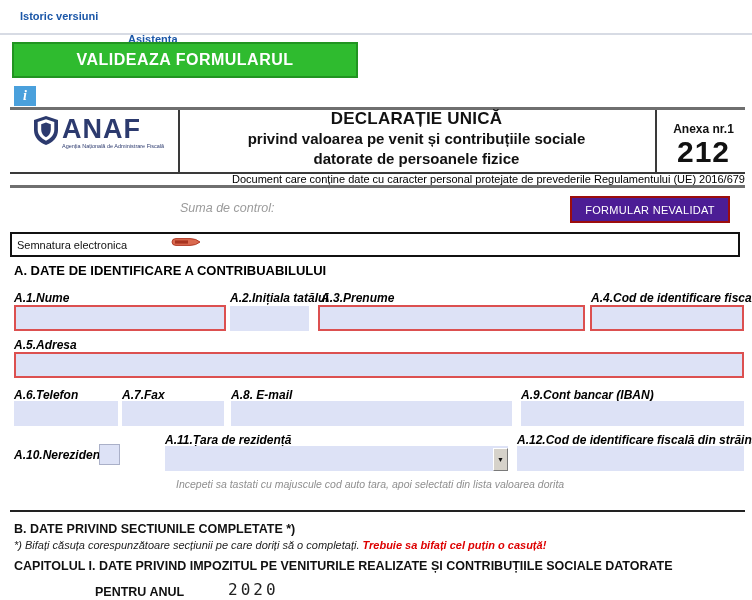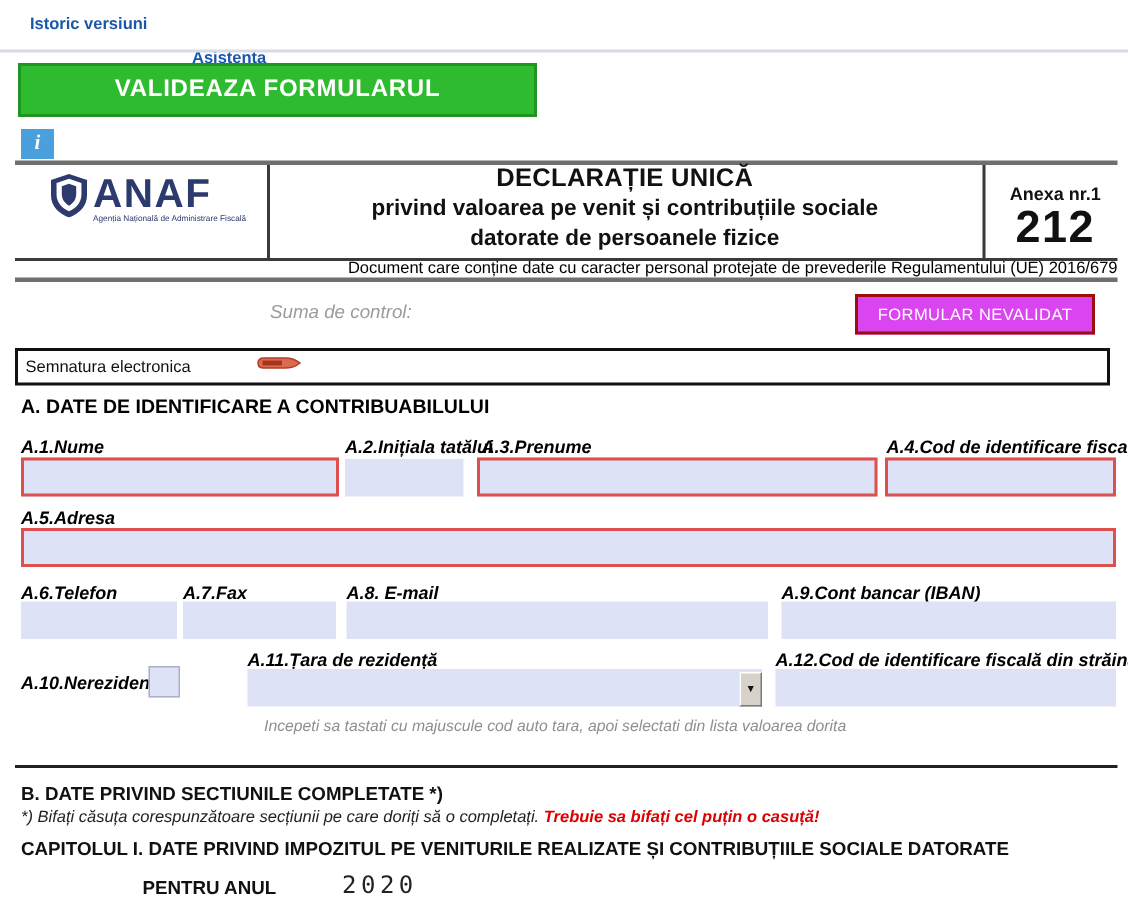--- a/index.html
+++ b/index.html
@@ -43,21 +43,21 @@
   .annex-label { font-size:12px; font-weight:bold; }
   .form-number { font-size:30px; font-weight:bold; letter-spacing:1px; line-height:32px; }
 
   .gdpr-note { position:absolute; left:10px; top:173px; width:735px; text-align:right; font-size:11px; color:#000; }
 
   
   .version-row { position:absolute; left:14px; top:201px; font-size:12.5px; font-weight:bold; color:#000; }
   .checksum { position:absolute; left:180px; top:201px; font-size:12.5px; font-style:italic; color:#9b9b9b; }
   .invalid-btn {
     position:absolute; left:570px; top:196px; width:160px; height:27px;
-    background:#d946ef; border:2px solid #9c0d0d; color:#fff;
+    background:#4c1d95; border:2px solid #9c0d0d; color:#fff;
     font-family:"Liberation Sans", sans-serif; font-size:11px; letter-spacing:0.3px; cursor:pointer;
   }
 
   .sig-box {
     position:absolute; left:10px; top:232px; width:730px; height:25px;
     border:2px solid #111; display:flex; align-items:center; box-sizing:border-box;
   }
   .sig-label { font-size:11px; padding-left:5px; }
   .sig-tag { margin-left:42px; margin-top:-6px; }
 

